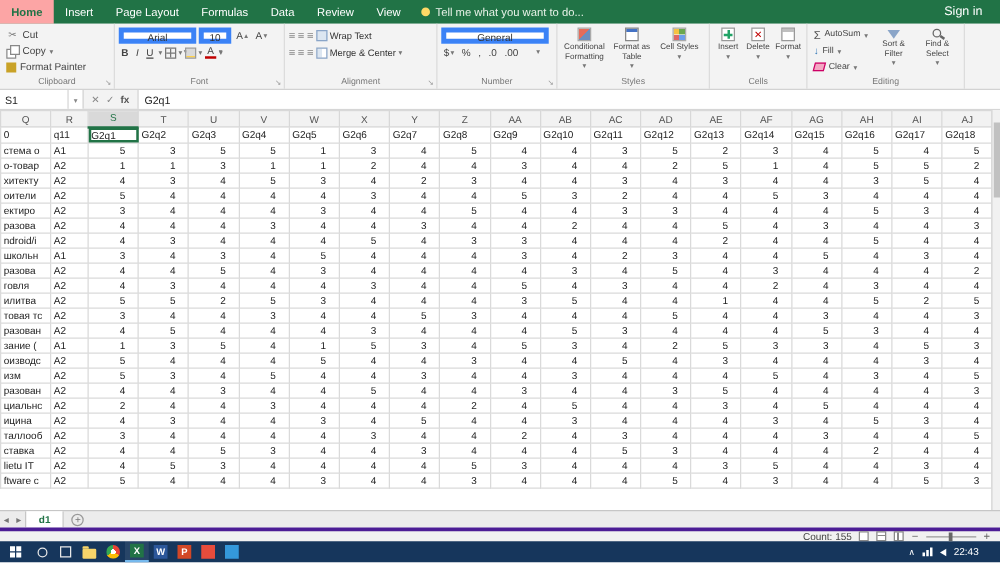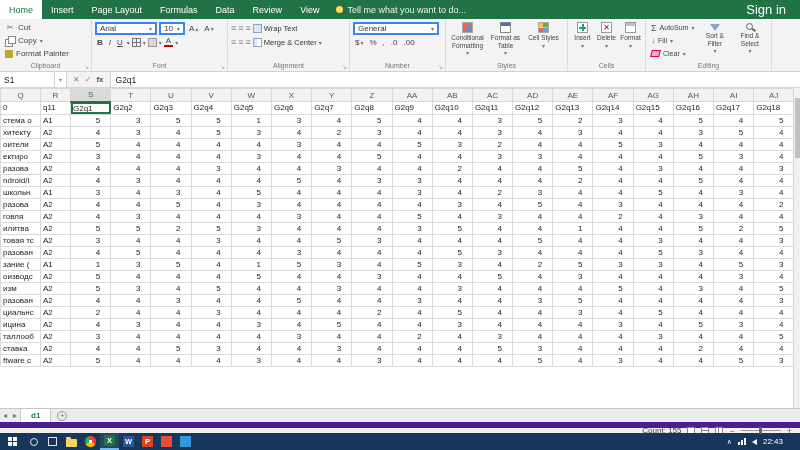--- a/index.html
+++ b/index.html
@@ -7,40 +7,40 @@
   body {
     width:800px; height:450px; overflow:hidden;
     font-family:"Liberation Sans", sans-serif;
     font-size:9px; color:#333; background:#fff;
   }
   #app { width:800px; height:450px; display:flex; flex-direction:column; }
 
   
   .tabbar { height:19px; background:#217346; display:flex; align-items:stretch; color:#fff; flex:none; }
   .tab { padding:0 9px; display:flex; align-items:center; font-size:9px; cursor:pointer; white-space:nowrap; }
-  .tab.active { background:#ffffff; color:#217346; font-weight:normal; }
+  .tab.active { background:#fca5a5; color:#217346; font-weight:bold; }
   .tellme { display:flex; align-items:center; gap:4px; margin-left:8px; color:#e8f2e8; font-size:9px; }
   .bulb { width:7px; height:7px; border-radius:50%; background:#ffd966; flex:none; }
-  .signin { margin-left:auto; padding:0 14px; display:flex; align-items:center; font-size:13px; }
+  .signin { margin-left:auto; padding:0 14px; display:flex; align-items:center; font-size:10px; }
 
   
   .ribbon { height:53px; background:#f3f3f3; border-bottom:1px solid #d2d2d2; display:flex; flex:none; }
   .rgroup { position:relative; border-right:1px solid #dcdcdc; display:flex; flex-direction:column; padding:2px 3px 11px 3px; flex:none; }
   .glabel { position:absolute; bottom:0; left:0; right:0; text-align:center; font-size:7px; color:#777; height:10px; line-height:10px; }
   .launcher { position:absolute; right:2px; bottom:1px; font-size:6px; color:#999; line-height:6px; cursor:pointer; }
   .sbtn { display:flex; align-items:center; gap:3px; height:13px; font-size:8px; color:#444; padding:0 2px; cursor:pointer; white-space:nowrap; }
   .dd { font-size:6px; color:#777; }
   .mi { width:10px; height:10px; flex:none; font-size:8px; line-height:10px; text-align:center; display:inline-block; }
   .scissors { color:#777; }
   .copy-ic { position:relative; }
   .copy-ic::before { content:""; position:absolute; left:0; top:3px; width:6px; height:6px; border:1px solid #888; background:#fff; }
   .copy-ic::after  { content:""; position:absolute; left:3px; top:0; width:6px; height:6px; border:1px solid #888; background:#fff; }
   .fp-ic { background:#c9a227; height:8px; width:8px; margin-top:1px; }
   .roww { display:flex; align-items:center; gap:2px; height:14px; }
-  .combo { background:#fff; border:2px solid #3b82f6; height:13px; display:flex; align-items:center; padding:0 3px; font-size:8px; gap:2px; cursor:pointer; }
+  .combo { background:#fff; border:4px solid #3b82f6; height:13px; display:flex; align-items:center; padding:0 3px; font-size:8px; gap:2px; cursor:pointer;flex-direction:column; }
   .combo .dd { margin-left:auto; }
   .tbtn { font-size:8px; color:#444; padding:0 2px; height:13px; display:flex; align-items:center; gap:1px; cursor:pointer; }
   .b { font-weight:bold; } .i { font-style:italic; } .u { text-decoration:underline; }
   .border-ic { width:9px; height:9px; border:1px solid #777;
     background: linear-gradient(#777,#777) center/1px 100% no-repeat,
                 linear-gradient(#777,#777) center/100% 1px no-repeat; }
   .fill-ic { width:9px; height:9px; background:linear-gradient(#d9d9d9 0 6px,#ffd24c 6px); border:1px solid #999; }
   .fontcolor-ic { border-bottom:2px solid #c00000; line-height:8px; height:10px; }
   .alg { color:#888; font-size:9px; line-height:10px; }
   .wrap-ic { width:9px; height:9px; border:1px solid #8aa5c8; background:#dce6f1; }
@@ -84,21 +84,21 @@
   .vscroll { position:absolute; right:0; top:0; bottom:0; width:7px; background:#f1f1f1; border-left:1px solid #d4d4d4; }
   .vthumb { position:absolute; top:10px; left:1px; width:5px; height:60px; background:#c1c1c1; }
 
   
   .sheetbar { height:14px; background:#ececec; border-top:1px solid #c6c6c6; display:flex; align-items:stretch; font-size:8px; flex:none; }
   .snav { display:flex; align-items:center; padding:0 3px; color:#777; cursor:pointer; }
   .stab { background:#fff; color:#217346; font-weight:bold; padding:0 10px; display:flex; align-items:center; border-left:1px solid #c6c6c6; border-right:1px solid #c6c6c6; cursor:pointer;text-align:center; }
   .newsheet { width:10px; height:10px; border-radius:50%; border:1px solid #999; color:#777; display:flex; align-items:center; justify-content:center; font-size:8px; line-height:8px; margin:auto 6px; cursor:pointer; }
 
   
-  .statusbar { height:11px; background:#f1f1f1; border-top:6px solid #4c1d95; display:flex; align-items:center; justify-content:flex-end; gap:6px; padding:0 8px; font-size:8px; color:#444; flex:none; }
+  .statusbar { height:11px; background:#f1f1f1; border-top:3px solid #4c1d95; display:flex; align-items:center; justify-content:flex-end; gap:6px; padding:0 8px; font-size:8px; color:#444; flex:none; }
   .vicon { width:8px; height:8px; border:1px solid #888; background:#fff; cursor:pointer; }
   .vicon.v2 { background:linear-gradient(#fff 0 2px,#888 2px 3px,#fff 3px); }
   .vicon.v3 { background:linear-gradient(90deg,#fff 0 2px,#888 2px 3px,#fff 3px); }
   .zoomtrack { width:40px; height:1px; background:#999; position:relative; cursor:pointer; }
   .zoomthumb { position:absolute; left:18px; top:-3px; width:3px; height:7px; background:#666; }
   .zsign { color:#666; font-size:9px; cursor:pointer; }
 
   
   .taskbar { height:17px; background:#16365c; display:flex; align-items:stretch; flex:none; }
   .tb-start { width:24px; display:flex; align-items:center; justify-content:center; cursor:pointer; }
@@ -404,20 +404,42 @@
             <td class="num">3</td>
             <td class="num">5</td>
             <td class="num">2</td>
             <td class="num">3</td>
             <td class="num">4</td>
             <td class="num">5</td>
             <td class="num">4</td>
             <td class="num">5</td>
           </tr>
           <tr>
+            <td class="tq">о-товар</td>
+            <td class="tq">A2</td>
+            <td class="num">1</td>
+            <td class="num">1</td>
+            <td class="num">3</td>
+            <td class="num">1</td>
+            <td class="num">1</td>
+            <td class="num">2</td>
+            <td class="num">4</td>
+            <td class="num">4</td>
+            <td class="num">3</td>
+            <td class="num">4</td>
+            <td class="num">4</td>
+            <td class="num">2</td>
+            <td class="num">5</td>
+            <td class="num">1</td>
+            <td class="num">4</td>
+            <td class="num">5</td>
+            <td class="num">5</td>
+            <td class="num">2</td>
+          </tr>
+          <tr>
             <td class="tq">хитекту</td>
             <td class="tq">A2</td>
             <td class="num">4</td>
             <td class="num">3</td>
             <td class="num">4</td>
             <td class="num">5</td>
             <td class="num">3</td>
             <td class="num">4</td>
             <td class="num">2</td>
             <td class="num">3</td>
@@ -819,20 +841,42 @@
             <td class="num">4</td>
             <td class="num">4</td>
             <td class="num">4</td>
             <td class="num">5</td>
             <td class="num">3</td>
             <td class="num">4</td>
             <td class="num">4</td>
             <td class="num">4</td>
             <td class="num">2</td>
             <td class="num">4</td>
+            <td class="num">4</td>
+          </tr>
+          <tr>
+            <td class="tq">lietu IT</td>
+            <td class="tq">A2</td>
+            <td class="num">4</td>
+            <td class="num">5</td>
+            <td class="num">3</td>
+            <td class="num">4</td>
+            <td class="num">4</td>
+            <td class="num">4</td>
+            <td class="num">4</td>
+            <td class="num">5</td>
+            <td class="num">3</td>
+            <td class="num">4</td>
+            <td class="num">4</td>
+            <td class="num">4</td>
+            <td class="num">3</td>
+            <td class="num">5</td>
+            <td class="num">4</td>
+            <td class="num">4</td>
+            <td class="num">3</td>
             <td class="num">4</td>
           </tr>
           <tr>
             <td class="tq">ftware c</td>
             <td class="tq">A2</td>
             <td class="num">5</td>
             <td class="num">4</td>
             <td class="num">4</td>
             <td class="num">4</td>
             <td class="num">3</td>

